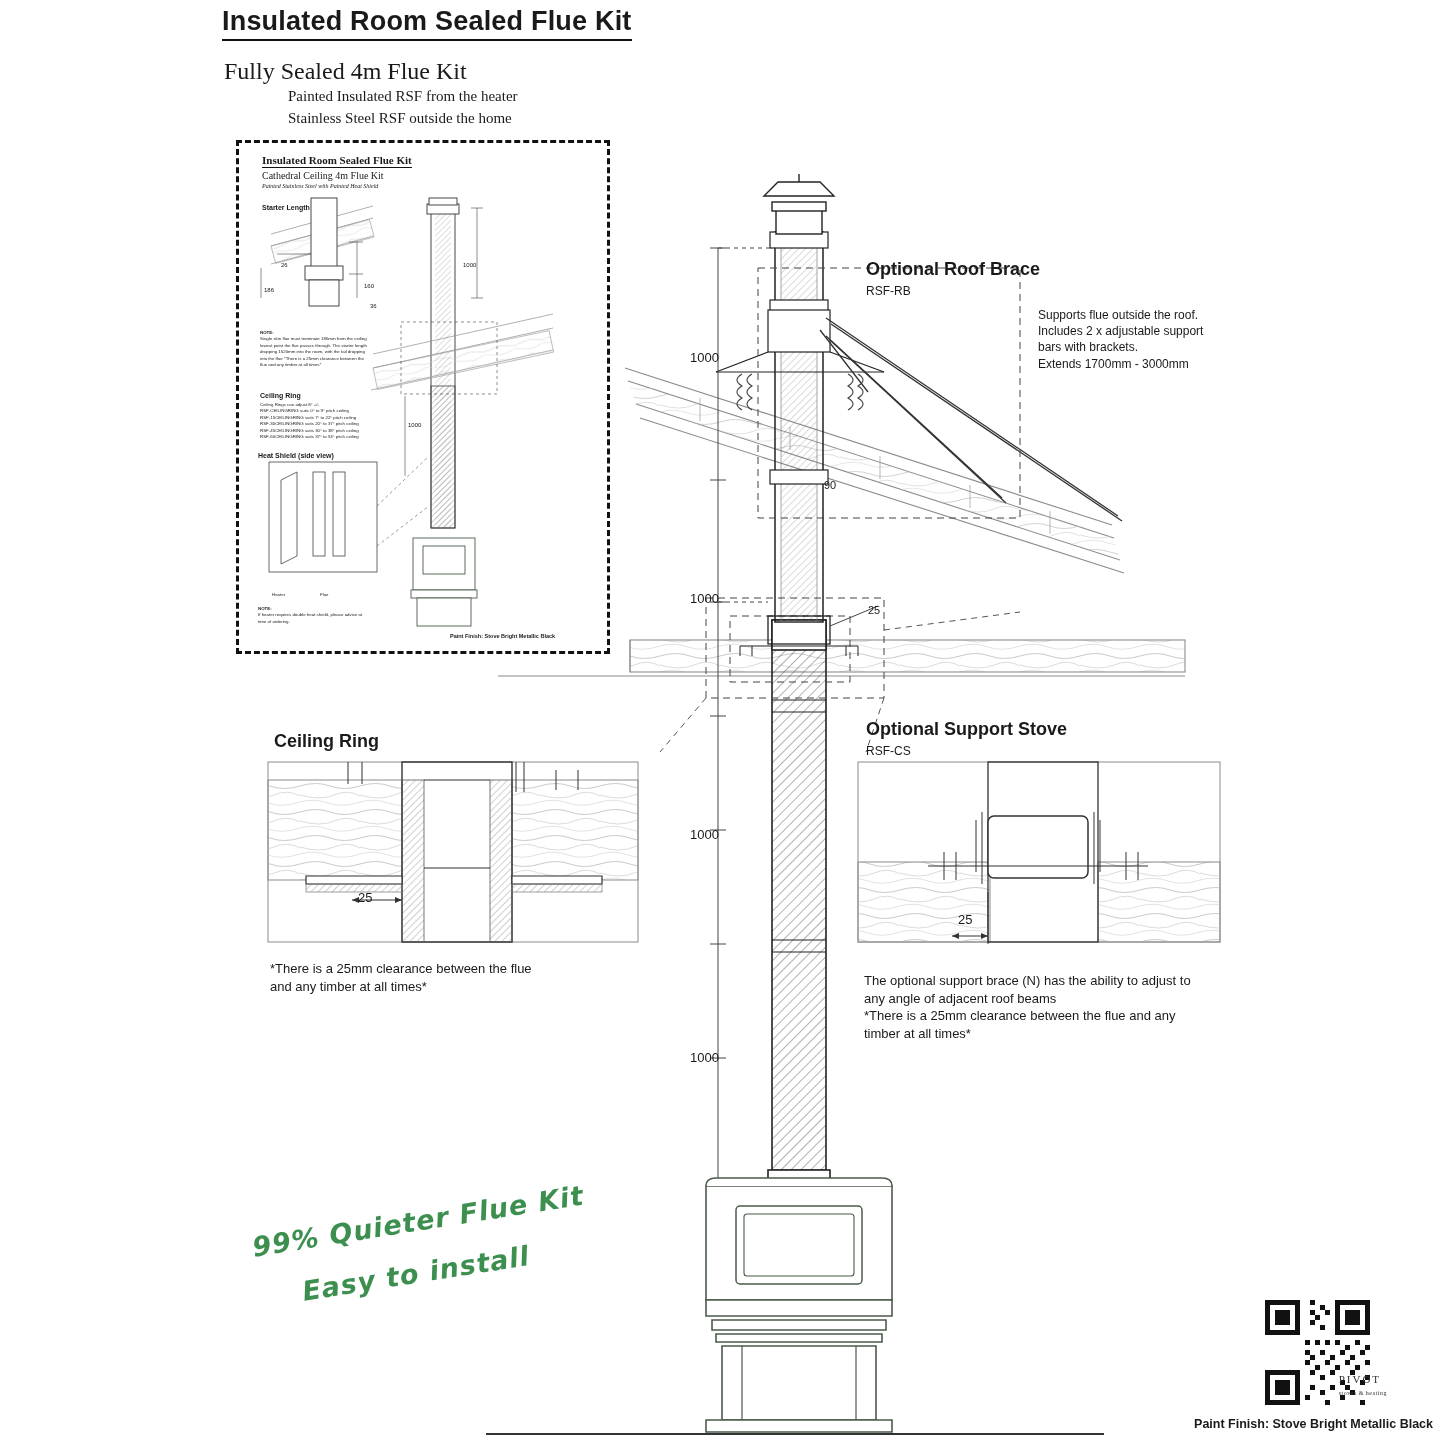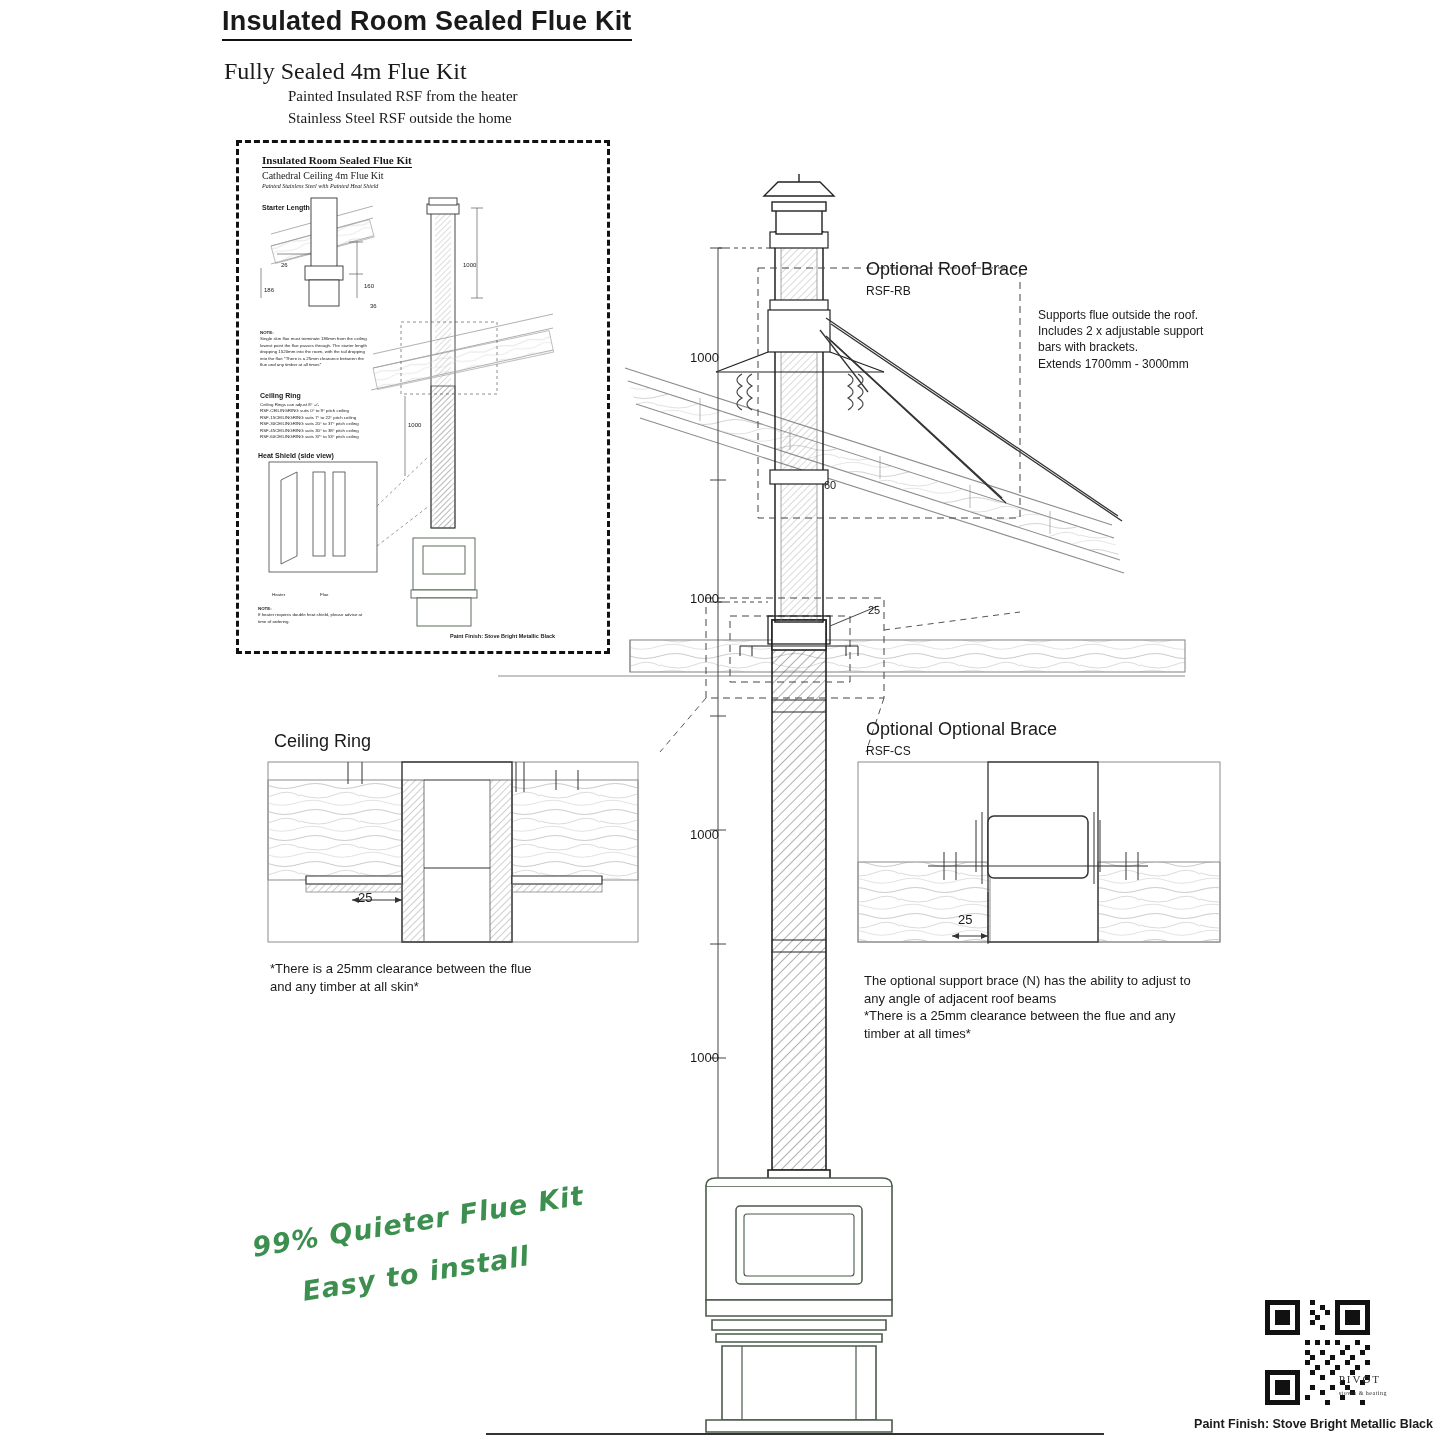--- a/index.html
+++ b/index.html
@@ -14,21 +14,21 @@
   #inset-box{left:236px;top:140px;width:374px;height:514px;border:3px dashed #111;box-sizing:border-box;}
   #inset-inner{left:253px;top:146px;width:330px;height:500px;background:#fff;}
   .ins-t1{font-family:"Liberation Serif",serif;font-weight:bold;font-size:11px;border-bottom:1px solid #111;display:inline-block;padding-bottom:1px;}
   .ins-t2{font-family:"Liberation Serif",serif;font-size:10px;}
   .ins-t3{font-family:"Liberation Serif",serif;font-style:italic;font-size:6px;}
   .ins-h{font-family:"Liberation Sans",sans-serif;font-weight:bold;font-size:7px;}
   .ins-body{font-family:"Liberation Sans",sans-serif;font-size:4.4px;line-height:1.45;}
   .ins-dim{font-family:"Liberation Sans",sans-serif;font-size:6px;}
   .ins-foot{font-family:"Liberation Sans",sans-serif;font-weight:bold;font-size:5.5px;}
   
-  .callout-title{font-family:"Liberation Sans",sans-serif;font-weight:normal;font-size:18px;}
+  .callout-title{font-family:"Liberation Sans",sans-serif;font-weight:bold;font-size:18px;}
   .callout-code{font-family:"Liberation Sans",sans-serif;font-size:12px;}
   .callout-body{font-family:"Liberation Sans",sans-serif;font-size:12px;line-height:1.35;margin-left:7px;}
   .dim-label{font-family:"Liberation Sans",sans-serif;font-size:13px;}
   .dim-small{font-family:"Liberation Sans",sans-serif;font-size:11px;}
   .note-text{font-family:"Liberation Sans",sans-serif;font-size:13px;line-height:1.35;}
   #paint-finish{right:12px;bottom:14px;font-family:"Liberation Sans",sans-serif;font-weight:bold;font-size:12.5px;}
   
   #hand1,#hand2{font-family:"DejaVu Sans",sans-serif;color:#3c8f4e;font-size:27px;font-style:italic;font-weight:600;letter-spacing:1px;}
   #hand1{left:250px;top:1232px;transform:rotate(-9deg);transform-origin:left top;}
   #hand2{left:300px;top:1276px;transform:rotate(-9deg);transform-origin:left top;}
@@ -345,37 +345,37 @@
 <div class="abs ins-foot" style="left:450px;top:633px">Paint Finish: Stove Bright Metallic Black</div>
 
 <div class="abs callout-title" style="left:866px;top:259px">Optional Roof Brace</div>
 <div class="abs callout-code" style="left:866px;top:284px">RSF-RB</div>
 <div class="abs callout-body" style="left:1031px;top:307px;width:230px">
   <div>Supports flue outside the roof.</div>
   <div>Includes 2 x adjustable support</div>
   <div>bars with brackets.</div>
   <div>Extends 1700mm - 3000mm</div>
 </div>
-<div class="abs dim-small" style="left:824px;top:479px">60</div>
-
-<div class="abs callout-title" style="left:866px;top:719px">Optional Optional Brace</div>
+<div class="abs dim-small" style="left:824px;top:479px">90</div>
+
+<div class="abs callout-title" style="left:866px;top:719px">Optional Support Stove</div>
 <div class="abs callout-code" style="left:866px;top:744px">RSF-CS</div>
 <div class="abs dim-label" style="left:958px;top:912px">25</div>
 <div class="abs note-text" style="left:864px;top:972px;width:360px">
   <div>The optional support brace (N) has the ability to adjust to</div>
   <div>any angle of adjacent roof beams</div>
   <div>*There is a 25mm clearance between the flue and any</div>
   <div>timber at all times*</div>
 </div>
 
 <div class="abs callout-title" style="left:274px;top:731px">Ceiling Ring</div>
 <div class="abs dim-label" style="left:358px;top:890px">25</div>
 <div class="abs note-text" style="left:270px;top:960px;width:300px">
   <div>*There is a 25mm clearance between the flue</div>
-  <div>and any timber at all skin*</div>
+  <div>and any timber at all times*</div>
 </div>
 
 <div class="abs dim-label" style="left:690px;top:350px">1000</div>
 <div class="abs dim-label" style="left:690px;top:591px">1000</div>
 <div class="abs dim-label" style="left:690px;top:827px">1000</div>
 <div class="abs dim-label" style="left:690px;top:1050px">1000</div>
 <div class="abs dim-small" style="left:868px;top:604px">25</div>
 
 <div class="abs" id="main-title">Insulated Room Sealed Flue Kit</div>
 <div class="abs" id="sub-title">Fully Sealed 4m Flue Kit</div>

